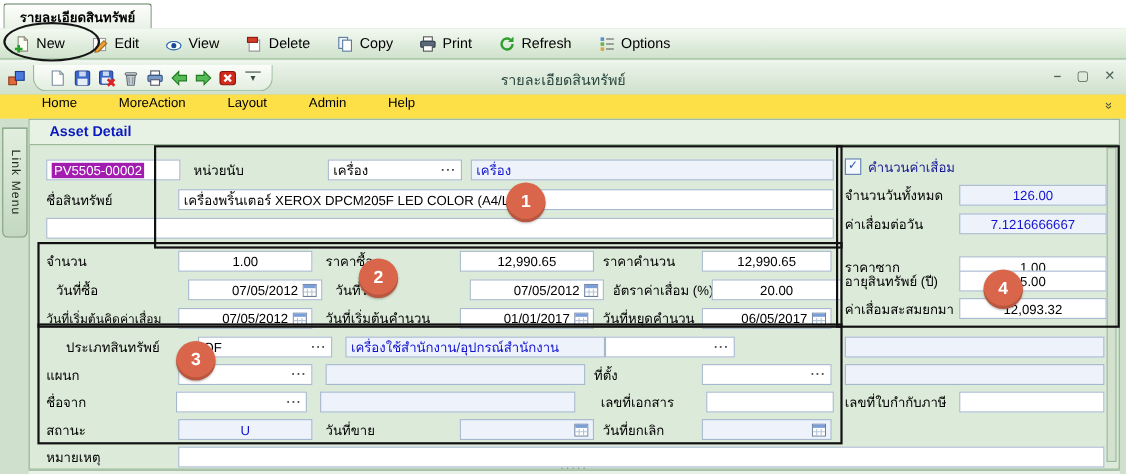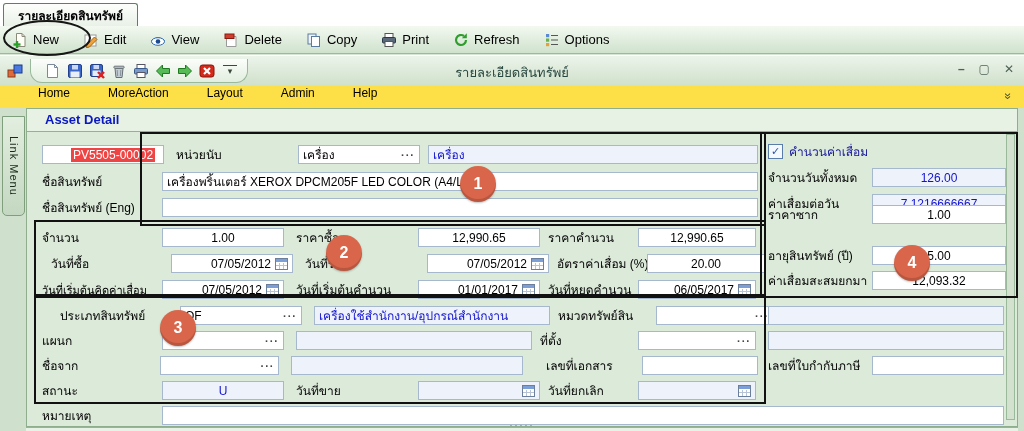--- a/index.html
+++ b/index.html
@@ -46,21 +46,21 @@
     border-bottom:1px solid #94b292;}
   .hdr span{position:absolute;left:18px;top:3px;font-size:13px;font-weight:bold;color:#0a18c0;}
   
   .row{position:absolute;display:flex;align-items:center;height:21px;}
   .lab{font-size:12px;white-space:nowrap;overflow:visible;}
   .f{height:19px;box-sizing:border-box;border:1px solid #a6b8ce;background:#fff;font-size:12px;
     display:flex;align-items:center;padding:0 4px;white-space:nowrap;overflow:hidden;}
   .ro{background:#edf2fb;color:#1313cf;}
   .num{justify-content:center;}
   .ctr{justify-content:center;}
-  .sel{background:#ef4444;color:#fff;padding:0 2px;margin-left:24px;}
+  .sel{background:#a21caf;color:#fff;padding:0 2px;}
   .dots{margin-left:auto;color:#444;font-weight:bold;font-size:11px;letter-spacing:1px;line-height:8px;}
   .dval{flex:1;text-align:right;}
   .cal{margin-left:4px;flex:0 0 auto;display:flex;}
   .cb{width:13px;height:13px;border:1px solid #5a7ca8;background:#f4f8ff;font-size:11px;font-weight:bold;
     color:#2a56a8;display:flex;align-items:center;justify-content:center;line-height:11px;}
   
   .grp{position:absolute;border:2px solid #111;pointer-events:none;z-index:5;}
   
   .badge{position:absolute;width:36px;height:36px;border-radius:50%;background:#d9664a;
     box-shadow:inset 0 -3px 0 rgba(0,0,0,.15), 0 1px 2px rgba(0,0,0,.25);color:#fff;font-weight:bold;font-size:16px;
@@ -262,21 +262,20 @@
     </div>
 
     <div class="row" style="left:42px;top:63px;width:716px">
       <span class="lab" style="width:120px">ชื่อสินทรัพย์</span>
       <span class="f" style="flex:1">
           <span>เครื่องพริ้นเตอร์ XEROX DPCM205F LED COLOR (A4/LED)</span>
         </span>
     </div>
 
     <div class="row" style="left:42px;top:89px;width:716px">
-      <span class="lab" style="width:120px">ชื่อสินทรัพย์ (Eng)</span>
       <span class="f" style="flex:1">
           <span></span>
         </span>
     </div>
 
     <div class="row" style="left:42px;top:119px;width:716px">
       <span class="lab" style="width:120px">จำนวน</span>
       <span class="f num" style="width:122px">
           <span>1.00</span>
         </span>
@@ -367,21 +366,20 @@
 
     <div class="row" style="left:60px;top:197px;width:716px">
       <span class="lab" style="width:120px">ประเภทสินทรัพย์</span>
       <span class="f" style="width:122px">
           <span>OF</span>
           <span class="dots">···</span>
         </span>
       <span class="f ro" style="width:236px;margin-left:12px">
           <span>เครื่องใช้สำนักงาน/อุปกรณ์สำนักงาน</span>
         </span>
-      <span class="lab" style="width:98px;margin-left:8px">หมวดทรัพย์สิน</span>
       <span class="f" style="width:118px">
           <span></span>
           <span class="dots">···</span>
         </span>
     </div>
 
     <div class="row" style="left:42px;top:222px;width:716px">
       <span class="lab" style="width:120px">แผนก</span>
       <span class="f" style="width:122px">
           <span></span>
@@ -463,21 +461,21 @@
       <span class="f ro num" style="flex:1">
           <span>126.00</span>
         </span>
     </div>
     <div class="row" style="left:768px;top:85px;width:238px">
       <span class="lab" style="width:104px">ค่าเสื่อมต่อวัน</span>
       <span class="f ro num" style="flex:1">
           <span>7.1216666667</span>
         </span>
     </div>
-    <div class="row" style="left:768px;top:96px;width:238px">
+    <div class="row" style="left:768px;top:124px;width:238px">
       <span class="lab" style="width:104px">ราคาซาก</span>
       <span class="f num" style="flex:1">
           <span>1.00</span>
         </span>
     </div>
     <div class="row" style="left:768px;top:137px;width:238px">
       <span class="lab" style="width:104px">อายุสินทรัพย์ (ปี)</span>
       <span class="f num" style="flex:1">
           <span>5.00</span>
         </span>

